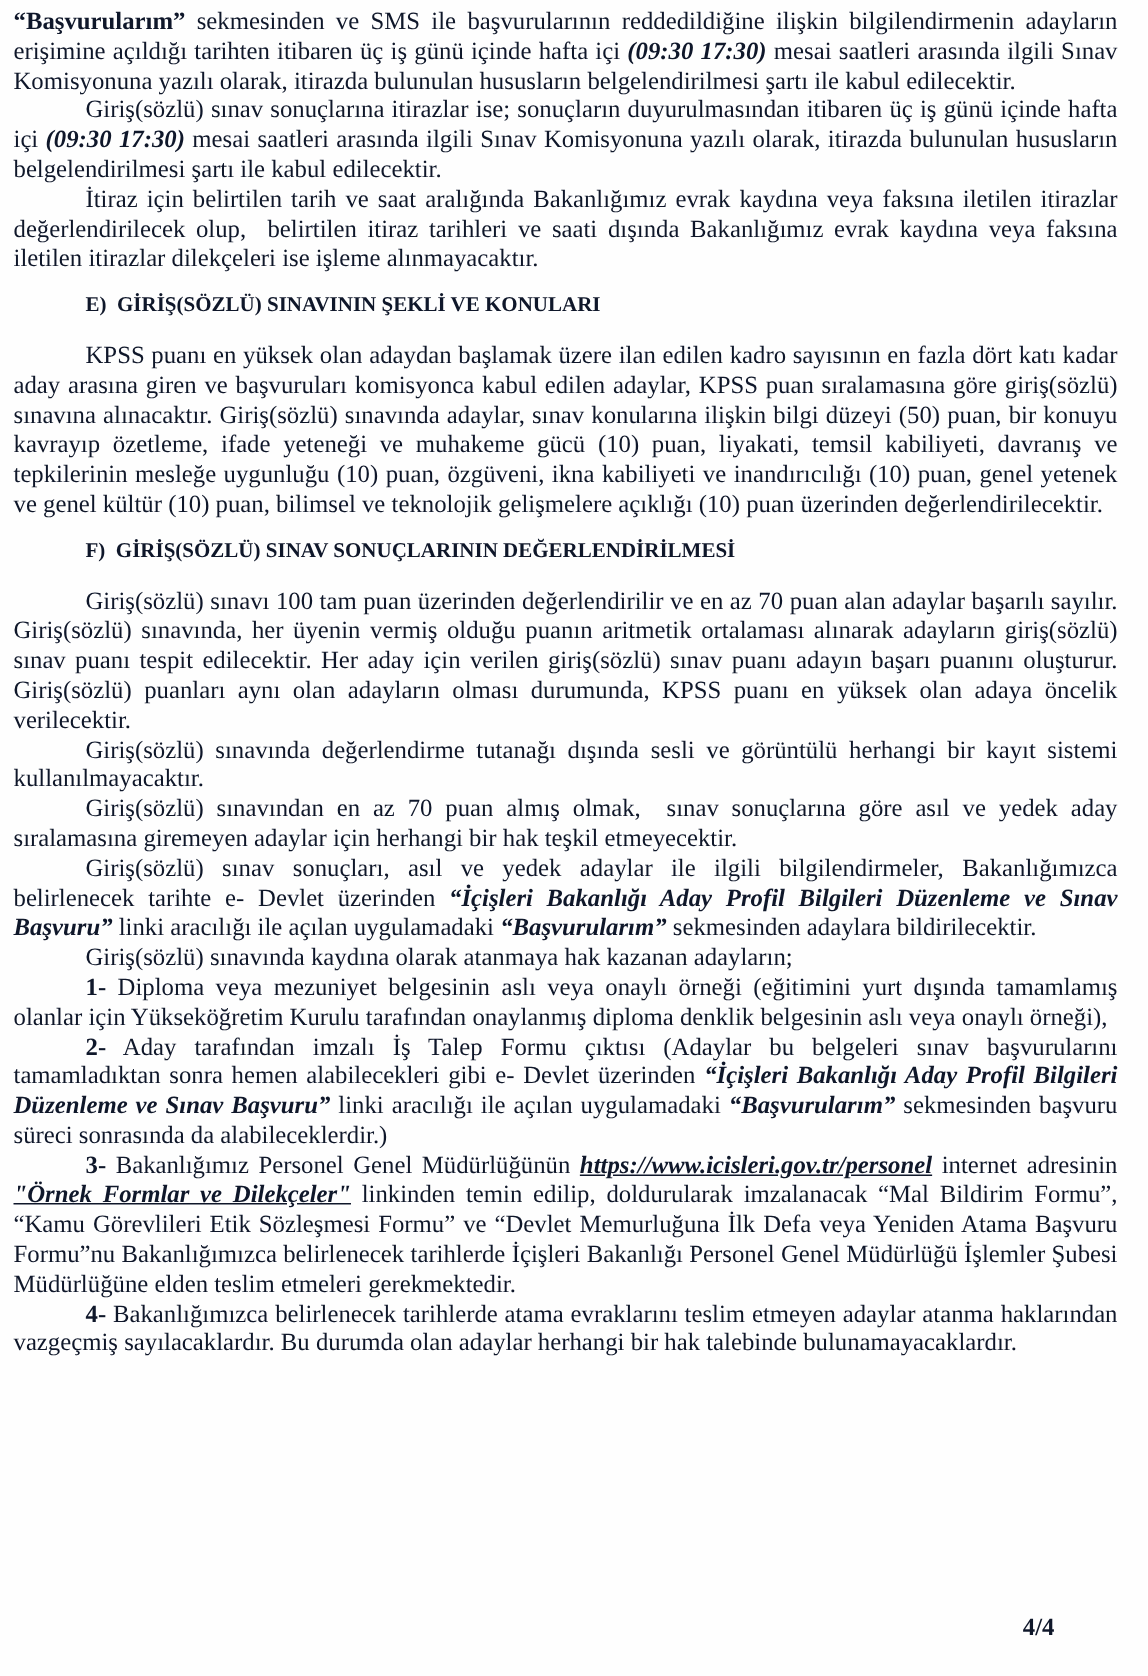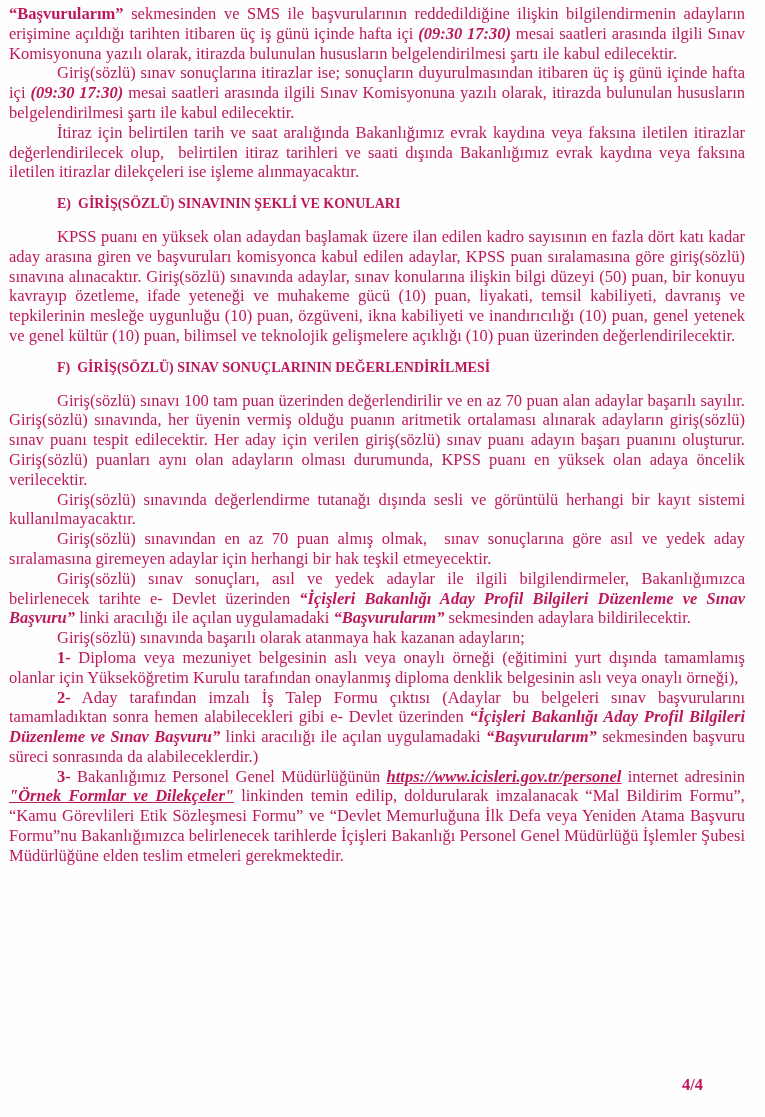--- a/index.html
+++ b/index.html
@@ -2,21 +2,21 @@
 <html lang="tr"><head>
 <meta charset="utf-8">
 <style>
   html,body{margin:0;padding:0;background:#ffffff;}
   .page{
     position:relative;
     width:765px;
     height:1117px;
     box-sizing:border-box;
     background:#fefefe;
-    color:#be185d;
+    color:#0f172a;
     font-family:"Liberation Serif","DejaVu Serif",serif;
     font-size:16.5px;
     line-height:19.8px;
     padding:4px 20px 0 9px;
     overflow:hidden;
   }
   .doc-para{
     margin:0;
     text-align:justify;
   }
@@ -51,19 +51,20 @@
       <p class="doc-para"><span class="r-b">“Başvurularım”</span><span class="r-n"> sekmesinden ve SMS ile başvurularının reddedildiğine ilişkin bilgilendirmenin adayların erişimine açıldığı tarihten itibaren üç iş günü içinde hafta içi </span><span class="r-bi">(09:30 17:30)</span><span class="r-n"> mesai saatleri arasında ilgili Sınav Komisyonuna yazılı olarak, itirazda bulunulan hususların belgelendirilmesi şartı ile kabul edilecektir.</span></p>
       <p class="doc-para indent"><span class="r-n">Giriş(sözlü) sınav sonuçlarına itirazlar ise; sonuçların duyurulmasından itibaren üç iş günü içinde hafta içi </span><span class="r-bi">(09:30 17:30)</span><span class="r-n"> mesai saatleri arasında ilgili Sınav Komisyonuna yazılı olarak, itirazda bulunulan hususların belgelendirilmesi şartı ile kabul edilecektir.</span></p>
       <p class="doc-para indent"><span class="r-n">İtiraz için belirtilen tarih ve saat aralığında Bakanlığımız evrak kaydına veya faksına iletilen itirazlar değerlendirilecek olup,&nbsp; belirtilen itiraz tarihleri ve saati dışında Bakanlığımız evrak kaydına veya faksına iletilen itirazlar dilekçeleri ise işleme alınmayacaktır.</span></p>
       <h2 class="doc-heading"><span class="r-b">E)&nbsp; GİRİŞ(SÖZLÜ) SINAVININ ŞEKLİ VE KONULARI</span></h2>
       <p class="doc-para indent"><span class="r-n">KPSS puanı en yüksek olan adaydan başlamak üzere ilan edilen kadro sayısının en fazla dört katı kadar aday arasına giren ve başvuruları komisyonca kabul edilen adaylar, KPSS puan sıralamasına göre giriş(sözlü) sınavına alınacaktır. Giriş(sözlü) sınavında adaylar, sınav konularına ilişkin bilgi düzeyi (50) puan, bir konuyu kavrayıp özetleme, ifade yeteneği ve muhakeme gücü (10) puan, liyakati, temsil kabiliyeti, davranış ve tepkilerinin mesleğe uygunluğu (10) puan, özgüveni, ikna kabiliyeti ve inandırıcılığı (10) puan, genel yetenek ve genel kültür (10) puan, bilimsel ve teknolojik gelişmelere açıklığı (10) puan üzerinden değerlendirilecektir.</span></p>
       <h2 class="doc-heading"><span class="r-b">F)&nbsp; GİRİŞ(SÖZLÜ) SINAV SONUÇLARININ DEĞERLENDİRİLMESİ</span></h2>
       <p class="doc-para indent"><span class="r-n">Giriş(sözlü) sınavı 100 tam puan üzerinden değerlendirilir ve en az 70 puan alan adaylar başarılı sayılır. Giriş(sözlü) sınavında, her üyenin vermiş olduğu puanın aritmetik ortalaması alınarak adayların giriş(sözlü) sınav puanı tespit edilecektir. Her aday için verilen giriş(sözlü) sınav puanı adayın başarı puanını oluşturur. Giriş(sözlü) puanları aynı olan adayların olması durumunda, KPSS puanı en yüksek olan adaya öncelik verilecektir.</span></p>
       <p class="doc-para indent"><span class="r-n">Giriş(sözlü) sınavında değerlendirme tutanağı dışında sesli ve görüntülü herhangi bir kayıt sistemi kullanılmayacaktır.</span></p>
       <p class="doc-para indent"><span class="r-n">Giriş(sözlü) sınavından en az 70 puan almış olmak,&nbsp; sınav sonuçlarına göre asıl ve yedek aday sıralamasına giremeyen adaylar için herhangi bir hak teşkil etmeyecektir.</span></p>
       <p class="doc-para indent"><span class="r-n">Giriş(sözlü) sınav sonuçları, asıl ve yedek adaylar ile ilgili bilgilendirmeler, Bakanlığımızca belirlenecek tarihte e- Devlet üzerinden </span><span class="r-bi">“İçişleri Bakanlığı Aday Profil Bilgileri Düzenleme ve Sınav Başvuru”</span><span class="r-n"> linki aracılığı ile açılan uygulamadaki </span><span class="r-bi">“Başvurularım”</span><span class="r-n"> sekmesinden adaylara bildirilecektir.</span></p>
-      <p class="doc-para indent"><span class="r-n">Giriş(sözlü) sınavında başarılı olarak atanmaya hak kazanan adayların;</span></p>
+      <p class="doc-para indent"><span class="r-n">Giriş(sözlü) sınavında kaydına olarak atanmaya hak kazanan adayların;</span></p>
       <p class="doc-para indent"><span class="r-b">1-</span><span class="r-n"> Diploma veya mezuniyet belgesinin aslı veya onaylı örneği (eğitimini yurt dışında tamamlamış olanlar için Yükseköğretim Kurulu tarafından onaylanmış diploma denklik belgesinin aslı veya onaylı örneği),</span></p>
       <p class="doc-para indent"><span class="r-b">2-</span><span class="r-n"> Aday tarafından imzalı İş Talep Formu çıktısı (Adaylar bu belgeleri sınav başvurularını tamamladıktan sonra hemen alabilecekleri gibi e- Devlet üzerinden </span><span class="r-bi">“İçişleri Bakanlığı Aday Profil Bilgileri Düzenleme ve Sınav Başvuru”</span><span class="r-n"> linki aracılığı ile açılan uygulamadaki </span><span class="r-bi">“Başvurularım”</span><span class="r-n"> sekmesinden başvuru süreci sonrasında da alabileceklerdir.)</span></p>
       <p class="doc-para indent"><span class="r-b">3-</span><span class="r-n"> Bakanlığımız Personel Genel Müdürlüğünün </span><span class="r-biu">https://www.icisleri.gov.tr/personel</span><span class="r-n"> internet adresinin </span><span class="r-biu">"Örnek Formlar ve Dilekçeler"</span><span class="r-n"> linkinden temin edilip, doldurularak imzalanacak “Mal Bildirim Formu”, “Kamu Görevlileri Etik Sözleşmesi Formu” ve “Devlet Memurluğuna İlk Defa veya Yeniden Atama Başvuru Formu”nu Bakanlığımızca belirlenecek tarihlerde İçişleri Bakanlığı Personel Genel Müdürlüğü İşlemler Şubesi Müdürlüğüne elden teslim etmeleri gerekmektedir.</span></p>
+      <p class="doc-para indent"><span class="r-b">4-</span><span class="r-n"> Bakanlığımızca belirlenecek tarihlerde atama evraklarını teslim etmeyen adaylar atanma haklarından vazgeçmiş sayılacaklardır. Bu durumda olan adaylar herhangi bir hak talebinde bulunamayacaklardır.</span></p>
     </div>
   <div class="page-number">4/4</div>
 </div>
 
 </body></html>

